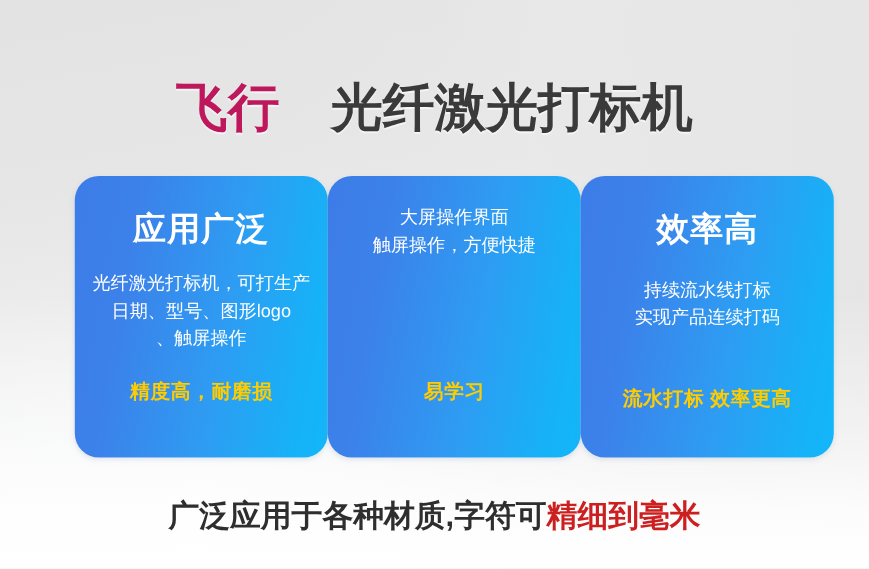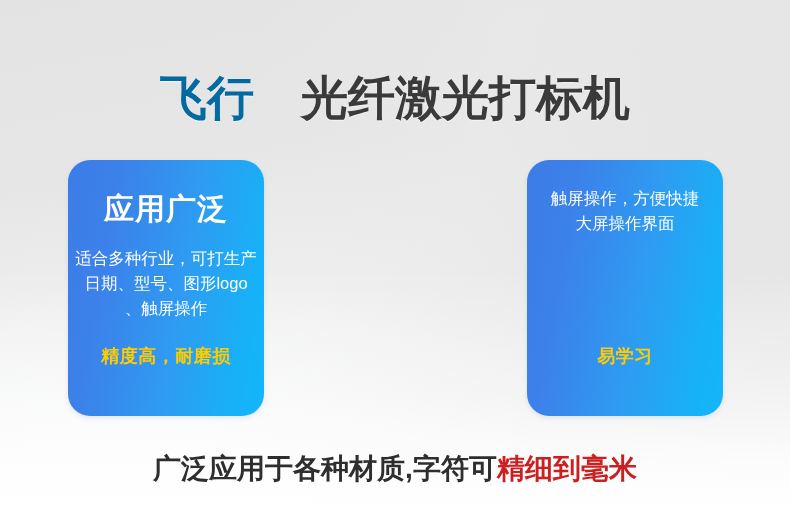--- a/index.html
+++ b/index.html
@@ -90,36 +90,36 @@
     top: 38px;
     text-align: center;
     font-size: 47px;
     line-height: 58px;
     font-weight: bold;
     letter-spacing: 0px;
     white-space: nowrap;
     color: #333333;
     text-shadow: 0 1px 1px rgba(255,255,255,.6);
   }
-  .title .accent { color: #0369a1; }
+  .title .accent { color: #be185d; }
   .title .rest   { color: #3a3a3a; margin-left: 47px; }
 
   
   .cards {
     position: absolute;
     left: 68px;
     top: 160px;
     width: 655px;
     height: 256px;
     display: flex;
     justify-content: space-between;
   }
   .card {
     position: relative;
-    width: 196px;
+    width: 230px;
     height: 256px;
     border-radius: 22px;
     background: linear-gradient(100deg, #3d7ce8 0%, #3c81ea 22%, #2e9cf2 58%, #16b2f8 88%, #13b6fa 100%);
     box-shadow: 0 2px 5px rgba(120,140,165,.18);
     overflow: visible;
     display: flex;
     flex-direction: column;
     align-items: center;
   }
   .card-title {
@@ -188,35 +188,43 @@
 
   <h1 class="title">
     <span class="accent">飞行</span><span class="rest">光纤激光打标机</span>
   </h1>
 
   <div class="cards">
 
     <div class="card c1">
       <div class="card-title">应用广泛</div>
       <div class="card-body">
-        <span class="bline">适合多种行业，可打生产</span>
+        <span class="bline">光纤激光打标机，可打生产</span>
         <span class="bline">日期、型号、图形logo</span>
         <span class="bline">、触屏操作</span>
       </div>
       <div class="card-accent">精度高，耐磨损</div>
     </div>
 
     <div class="card c2">
       <div class="card-body">
+        <span class="bline">大屏操作界面</span>
         <span class="bline">触屏操作，方便快捷</span>
-        <span class="bline">大屏操作界面</span>
       </div>
       <div class="card-accent">易学习</div>
     </div>
 
+    <div class="card c3">
+      <div class="card-title">效率高</div>
+      <div class="card-body">
+        <span class="bline">持续流水线打标</span>
+        <span class="bline">实现产品连续打码</span>
+      </div>
+      <div class="card-accent">流水打标 效率更高</div>
+    </div>
 
   </div>
 
   <div class="footer">
     <span>广泛应用于各种材质,字符可</span><span class="accent">精细到毫米</span>
   </div>
 
 </div>
 
 </body></html>

